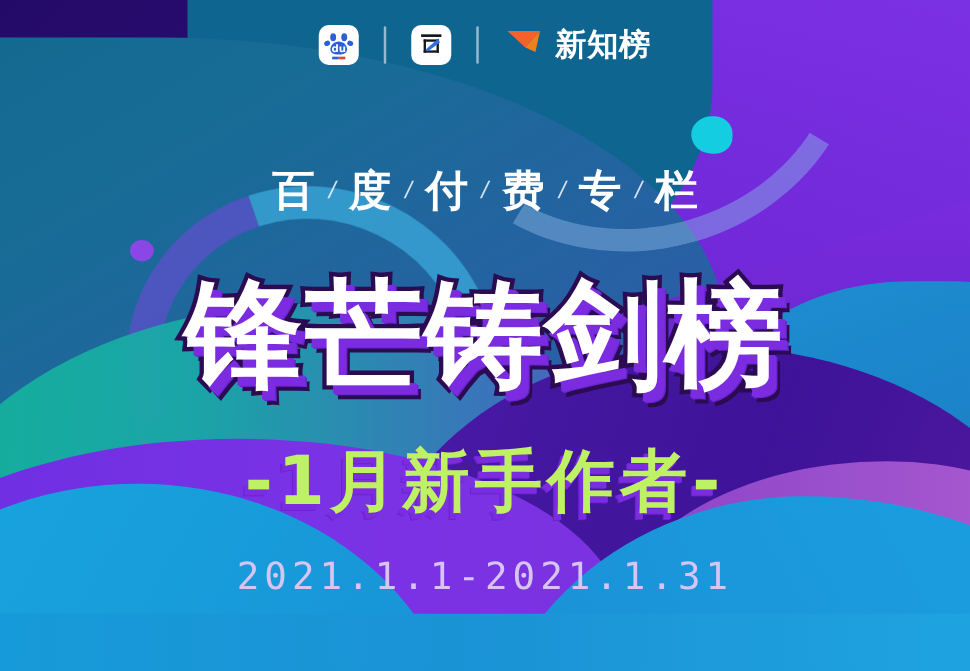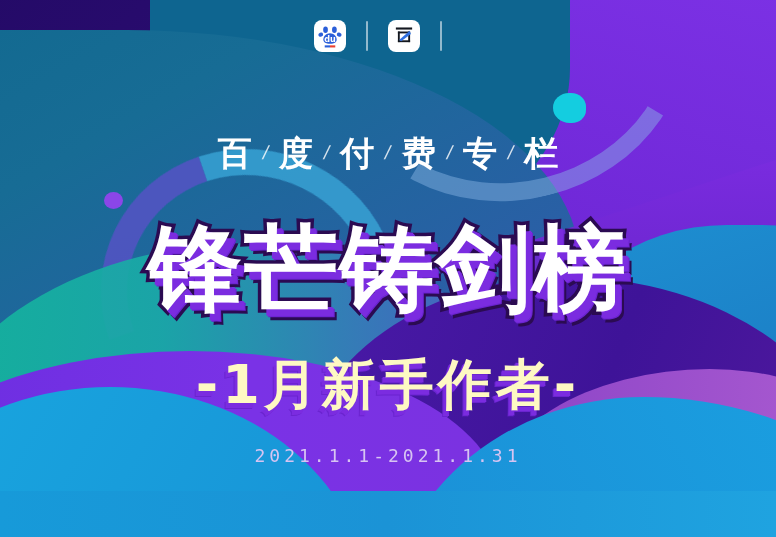--- a/index.html
+++ b/index.html
@@ -181,32 +181,32 @@
        6px 7px 0 #7b2ce0,
        7px 8px 0 #6a24cf,
       -2px -2px 0 #2b0b52,
        9px 11px 0 #2b0b52;
   }
 
   
   .line3{
     position:absolute;top:358px;left:0;right:0;z-index:7;
     text-align:center;
-    color:#fef9c3;
+    color:#bef264;
     font-size:54px;font-weight:700;line-height:1;letter-spacing:4px;
     font-family:"DejaVu Sans","Liberation Sans",sans-serif;
     text-shadow:-3px 5px 0 #7b2ce0, -4px 6px 0 #6a24cf;
   }
 
   
   .date{
     position:absolute;top:447px;left:0;right:0;z-index:7;
     text-align:center;
     color:#d7c4f2;
-    font-size:18px;letter-spacing:4px;line-height:1;
+    font-size:30px;letter-spacing:4px;line-height:1;
     font-family:"DejaVu Sans Mono","Liberation Mono",monospace;
   }
 </style>
 </head>
 <body>
 
 <div class="banner">
 
   <div class="bg">
     <div class="l-navy"></div>
@@ -259,20 +259,29 @@
           <rect x="8.5" y="10.5" width="2.3" height="13" fill="#13171f"></rect>
           <rect x="21.2" y="10.5" width="2.3" height="13" fill="#13171f"></rect>
           <rect x="8.5" y="21.3" width="15" height="2.3" fill="#13171f"></rect>
           <path d="M10 21 L23 9.5 L24.5 13.5 L12.5 22.5 Z" fill="#2f6fe0"></path>
         </svg>
       </span>
     </div>
 
     <div class="divider"></div>
 
+    <div class="logo">
+      <span class="logo-mark mark-xzb">
+        <svg width="30" height="28" viewBox="0 0 32 30" aria-hidden="true">
+          <path d="M2 3 H30 L17 17 Z" fill="#f4612a"></path>
+          <path d="M17 17 L30 3 L26 21 Z" fill="#f07f1e"></path>
+        </svg>
+      </span>
+      <span class="logo-text">新知榜</span>
+    </div>
 
   </div>
 
   <div class="subtitle">
     <span class="sub-ch">百</span>
     <span class="sub-sep">/</span>
     <span class="sub-ch">度</span>
     <span class="sub-sep">/</span>
     <span class="sub-ch">付</span>
     <span class="sub-sep">/</span>

